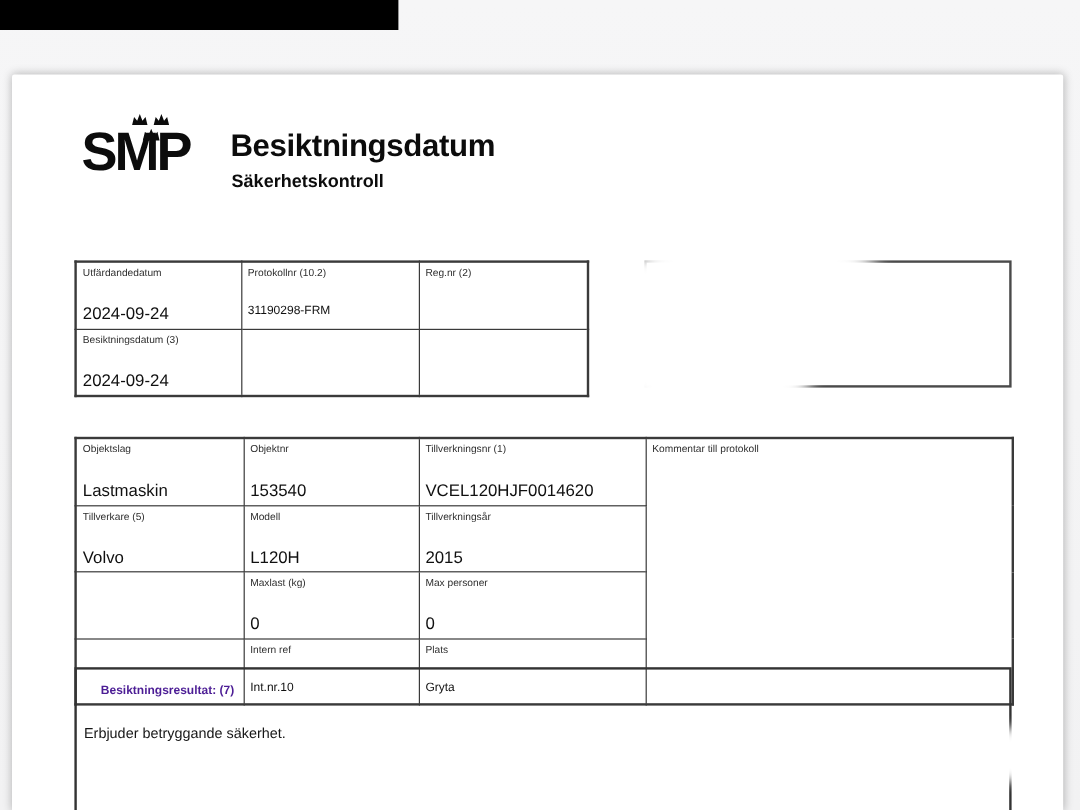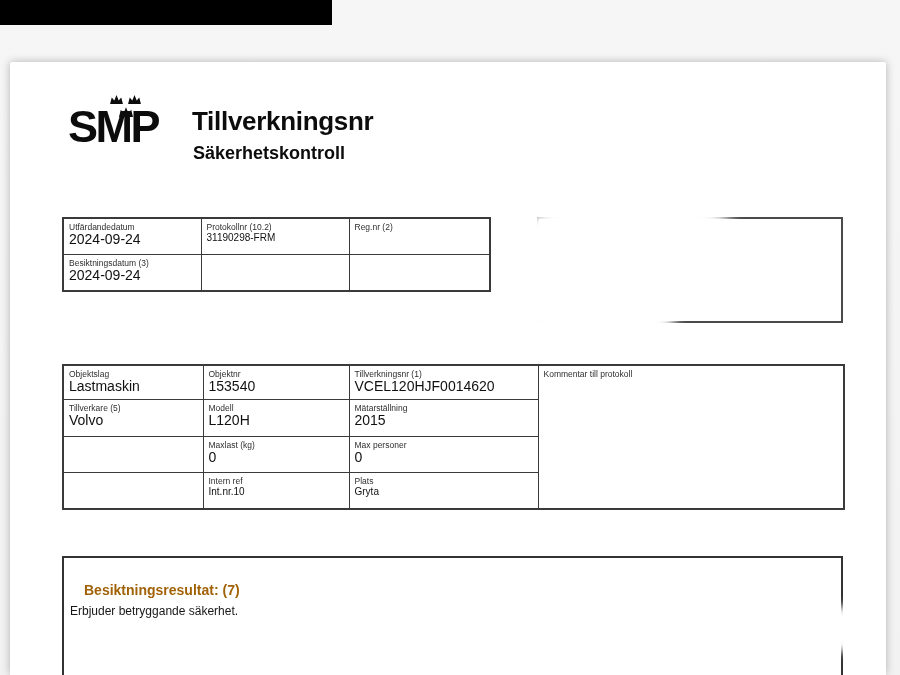--- a/index.html
+++ b/index.html
@@ -13,43 +13,43 @@
     background:#ffffff;box-shadow:0 0 8px rgba(0,0,0,.28);
     border-radius:2px 2px 0 0;
   }
   .redaction-bar{position:absolute;left:0;top:0;width:332px;height:25px;background:#000;}
 
   
   .logo{position:absolute;left:58px;top:36px;width:110px;height:62px;}
   .logo-text{font-size:45px;font-weight:900;letter-spacing:-2.5px;line-height:1.3;color:#0c0c0c;}
   .crown{position:absolute;}
   .doc-title{position:absolute;left:182px;top:44px;font-size:26px;font-weight:700;color:#0c0c0c;letter-spacing:-0.3px;}
-  .doc-subtitle{position:absolute;left:183px;top:81px;font-size:18px;font-weight:700;color:#0c0c0c;}
+  .doc-subtitle{position:absolute;left:183px;top:81px;font-size:15px;font-weight:700;color:#0c0c0c;}
 
   
   table{border-collapse:collapse;table-layout:fixed;position:absolute;border:2px solid #3a3a3a;}
   td{border:1px solid #3a3a3a;vertical-align:top;padding:0;overflow:hidden;}
   .t1{left:52px;top:155px;border-radius:14px;}
   .t2{left:52px;top:302px;border-radius:12px;}
   .cell{display:flex;flex-direction:column;justify-content:space-between;height:100%;box-sizing:border-box;padding:3px 5px 3px 5px;}
   .lbl{font-size:8.5px;line-height:1.2;color:#2e2e2e;white-space:nowrap;}
-  .val{font-size:14px;line-height:1.1;color:#101010;padding-bottom:1px;white-space:nowrap;}
+  .val{font-size:14px;line-height:1.1;color:#101010;padding-bottom:1px;white-space:nowrap;margin-top:22px;}
   .val-sm{font-size:10px;padding-bottom:4px;}
   .comment-cell .cell{justify-content:center;}
 
   
   .recipient{position:absolute;left:527px;top:155px;width:306px;height:106px;border:2px solid #4a4a4a;box-sizing:border-box;background:#fff;}
   .blob{position:absolute;background:#ffffff;border-radius:50%;filter:blur(5px);}
   .blob-a{left:498px;top:134px;width:242px;height:106px;}
   .blob-b{left:500px;top:188px;width:176px;height:96px;}
   .blob-c{left:808px;top:544px;width:48px;height:46px;}
 
   
   .result-box{position:absolute;left:52px;top:494px;width:781px;height:150px;border:2px solid #333;box-sizing:border-box;background:transparent;}
-  .result-heading{position:absolute;left:20px;top:24px;font-size:14px;font-weight:700;color:#a16207;}
+  .result-heading{position:absolute;left:20px;top:12px;font-size:10px;font-weight:700;color:#4c1d95;}
   .result-text{position:absolute;left:6px;top:46px;font-size:12px;color:#161616;}
   .byline{position:absolute;left:6px;top:87px;font-size:11.5px;line-height:14px;white-space:pre-wrap;}
   .infoline{position:absolute;left:477px;top:87px;font-size:11.8px;line-height:14px;white-space:pre-wrap;}
 </style>
 </head>
 <body>
 
 <div id="screen">
 
   <div class="page">
@@ -59,21 +59,21 @@
       <svg class="crown" style="left:41px;top:-4px" width="15" height="11" viewBox="0 0 16 12">
           <path fill="#0c0c0c" d="M1 11 L15 11 L13.2 3.8 L10.4 7.2 L8 1.2 L5.6 7.2 L2.8 3.8 Z"></path>
         </svg>
       <svg class="crown" style="left:59px;top:-4px" width="15" height="11" viewBox="0 0 16 12">
           <path fill="#0c0c0c" d="M1 11 L15 11 L13.2 3.8 L10.4 7.2 L8 1.2 L5.6 7.2 L2.8 3.8 Z"></path>
         </svg>
       <svg class="crown" style="left:50px;top:8px" width="16" height="12" viewBox="0 0 16 12">
           <path fill="#0c0c0c" d="M1 11 L15 11 L13.2 3.8 L10.4 7.2 L8 1.2 L5.6 7.2 L2.8 3.8 Z"></path>
         </svg>
     </div>
-    <div class="doc-title">Tillverkningsnr</div>
+    <div class="doc-title">Besiktningsdatum</div>
     <div class="doc-subtitle">Säkerhetskontroll</div>
 
     <table class="t1">
       <colgroup>
           <col style="width:138px">
           <col style="width:148px">
           <col style="width:141px">
         </colgroup>
       <tbody>
           <tr style="height:36px">
@@ -164,21 +164,21 @@
               </div>
             </td>
         <td>
               <div class="cell">
           <span class="lbl">Modell</span>
           <span class="val">L120H</span>
               </div>
             </td>
         <td>
               <div class="cell">
-          <span class="lbl">Mätarställning</span>
+          <span class="lbl">Tillverkningsår</span>
           <span class="val">2015</span>
               </div>
             </td>
       </tr>
       <tr style="height:36px">
         <td>
               <div class="cell">
           <span class="lbl"></span>
           <span class="val"></span>
               </div>

